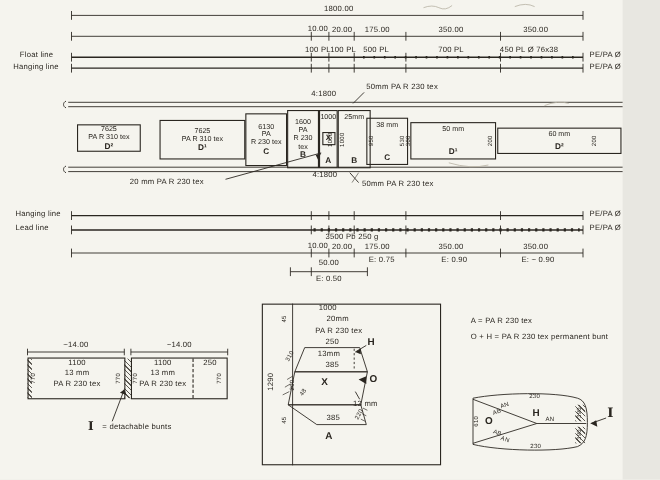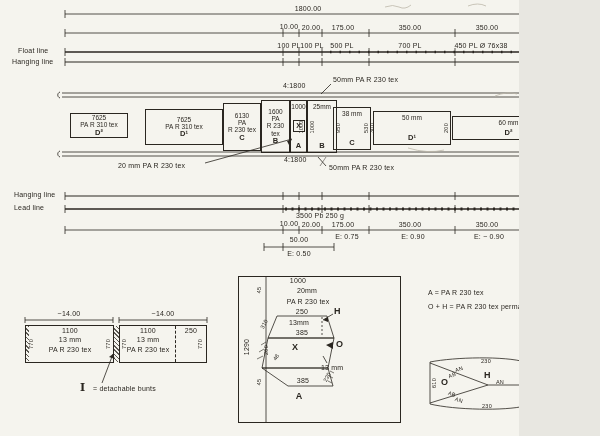--- a/index.html
+++ b/index.html
@@ -1,18 +1,18 @@
 <!DOCTYPE html>
 <html><head>
 <meta charset="utf-8">
 <style>
   :root{ --ink:#2a2620; --paper:#f5f4ee; }
   html,body{margin:0;padding:0;}
   body{background:#e8e7e1;font-family:"Liberation Sans",sans-serif;}
-  #c{position:relative;width:519px;height:436px;background:var(--paper);overflow:hidden;}
+  #c{position:relative;width:519px;height:436px;background:var(--paper);overflow:hidden;padding-left:47px;}
   #lines{position:absolute;left:0;top:0;}
   .lb{position:absolute;font:7px/1.1 "Liberation Sans",sans-serif;color:var(--ink);white-space:nowrap;letter-spacing:.2px;}
   .cc{transform:translateX(-50%);}
   .vc{transform:translate(-50%,-50%) rotate(-90deg);}
   .s6{font-size:5.5px;}
   .s9{font-size:9px;font-weight:bold;}
   .serifI{font:bold 11px "DejaVu Serif",serif;}
   .panel{position:absolute;border:1px solid var(--ink);display:flex;flex-direction:column;align-items:center;justify-content:center;
          font:6.5px/1.12 "Liberation Sans",sans-serif;color:var(--ink);text-align:center;box-sizing:border-box;}
   .sb{justify-content:space-between;padding:2px 0;}

